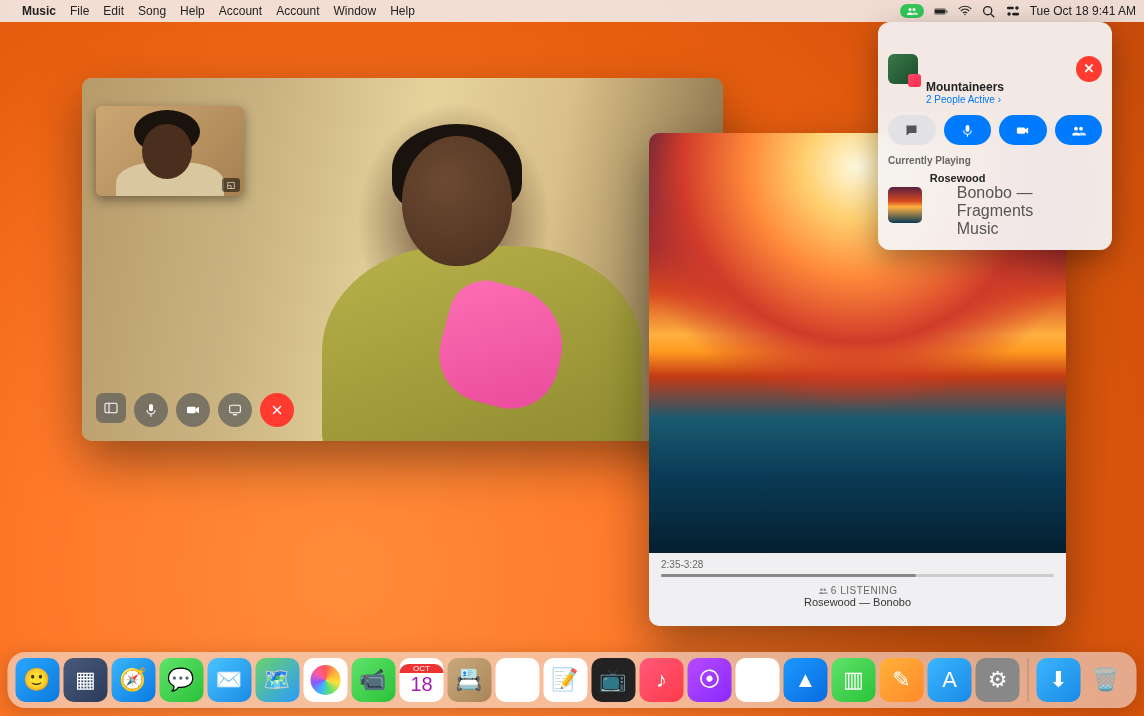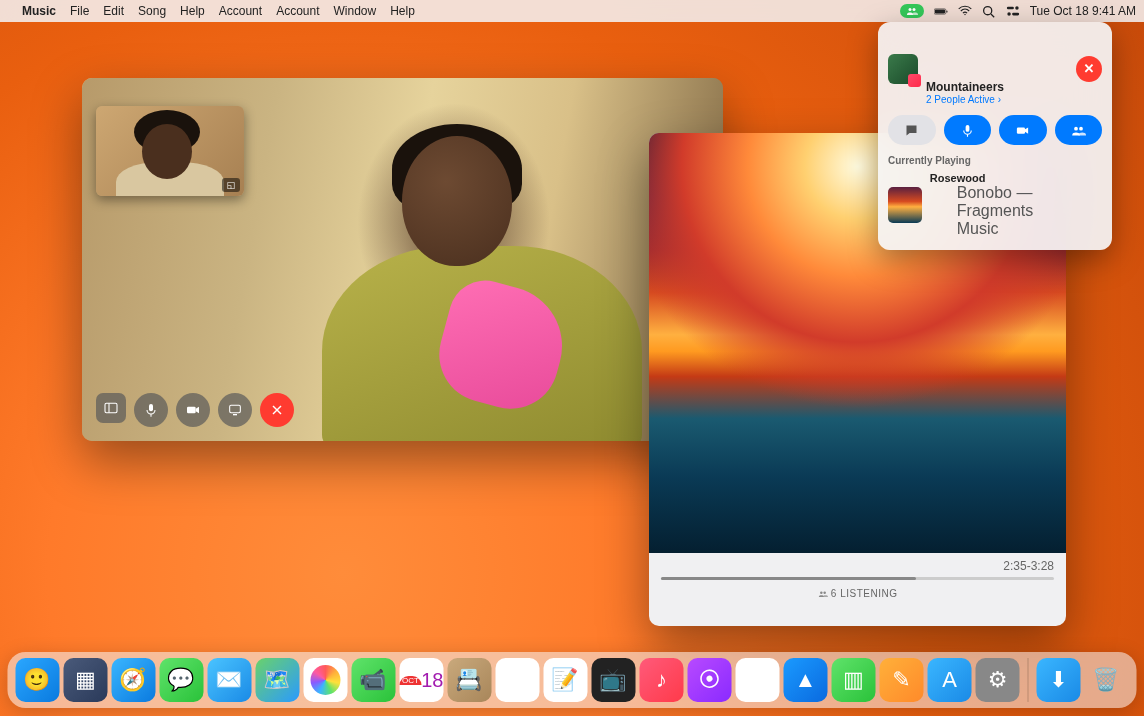--- a/index.html
+++ b/index.html
@@ -66,21 +66,21 @@
     background:#f0f0f2; display:flex; flex-direction:column;
   }
   .music .art {
     flex:0 0 420px;
     background:
       radial-gradient(circle at 50% 8%, #fffbe0 0%, #ffd070 12%, #ff8a3a 25%, #d13b2a 40%, transparent 55%),
       linear-gradient(180deg,#2a1a3a 0%,#5a2040 15%,#9a2a30 28%,#d64a20 38%,#ffb040 48%,#ff9a20 52%,#c43a15 58%,#1a5a70 68%,#0a3a55 82%,#041f30 100%);
     position:relative;
   }
   .music .info { flex:1; padding:6px 12px 8px; font-size:11px; color:#333; }
-  .music .times { display:flex; justify-content:flex-end; font-size:12px; color:#666; }
+  .music .times { display:flex; justify-content:flex-start; font-size:10px; color:#666; }
   .music .bar { height:3px; background:#ccc; border-radius:2px; margin:4px 0 8px; position:relative; }
   .music .bar .fill { position:absolute; left:0; top:0; bottom:0; width:65%; background:#888; border-radius:2px; }
   .music .listening { text-align:center; font-size:10px; color:#666; letter-spacing:0.5px; }
   .music .track { text-align:center; font-size:11px; color:#333; }
 
   
   .shareplay {
     position:absolute; top:22px; right:32px; width:234px; border-radius:12px;
     background:rgba(245,245,247,.92); backdrop-filter:blur(20px);
     box-shadow:0 10px 30px rgba(0,0,0,.35); padding:10px 10px 12px; font-size:11px; color:#222;
@@ -113,21 +113,21 @@
   .dock .sep { width:1px; height:44px; background:rgba(0,0,0,.2); margin:0 4px; }
   .dock .item { width:44px; height:44px; border-radius:10px; display:flex; align-items:center; justify-content:center; font-size:22px; color:#fff;}
   .di-finder{background:linear-gradient(135deg,#2aa7ff,#0a7adf);} 
   .di-launch{background:linear-gradient(135deg,#4a5a7a,#2a3a5a);} 
   .di-safari{background:linear-gradient(135deg,#3ab6ff,#0a7adf);} 
   .di-msg{background:linear-gradient(135deg,#5fe36a,#2ac23a);} 
   .di-mail{background:linear-gradient(135deg,#4ac4ff,#1a8ae6);} 
   .di-maps{background:linear-gradient(135deg,#6ad26a,#2a9aff);} 
   .di-photos{background:#fff;} 
   .di-ft{background:linear-gradient(135deg,#5fe36a,#2ac23a);} 
-  .di-cal{background:#fff; color:#e33; flex-direction:row;}
+  .di-cal{background:#fff; color:#e33; flex-direction:column;}
   .di-cal .m{font-size:8px;background:#e33;color:#fff;width:100%;text-align:center;border-radius:9px 9px 0 0;}
   .di-cal .d{font-size:20px;color:#a21caf;font-weight:500;}
   .di-contacts{background:linear-gradient(135deg,#c9a97c,#a8865a);} 
   .di-remind{background:#fff;} 
   .di-notes{background:#fff;} 
   .di-tv{background:#222;} 
   .di-music{background:linear-gradient(135deg,#ff5a7a,#ff3a4a);} 
   .di-pod{background:linear-gradient(135deg,#b84aff,#8a2aff);} 
   .di-news{background:#fff;color:#ff3a4a;}
   .di-key{background:linear-gradient(135deg,#1a9aff,#0a6adf);} 
@@ -264,20 +264,21 @@
       </div>
     <div class="listening">
       <svg style="display:inline;vertical-align:-1px" width="10" height="8" viewBox="0 0 24 16" fill="#888">
           <circle cx="8" cy="5" r="3"></circle>
           <circle cx="16" cy="5" r="3"></circle>
           <path d="M2 15c0-3 3-4 6-4s6 1 6 4H2z"></path>
           <path d="M12 15c0-3 3-4 6-4s6 1 6 4H12z" opacity=".7"></path>
         </svg>
       <span>6 LISTENING</span>
     </div>
+    <div class="track">Rosewood — Bonobo</div>
   </div>
 </div>
 
 <div class="shareplay">
   <div class="sp-head">
     <div class="thumb"></div>
     <div class="meta">
       <div class="title">Mountaineers</div>
       <div class="sub"><span>2 People Active</span> ›</div>
     </div>

